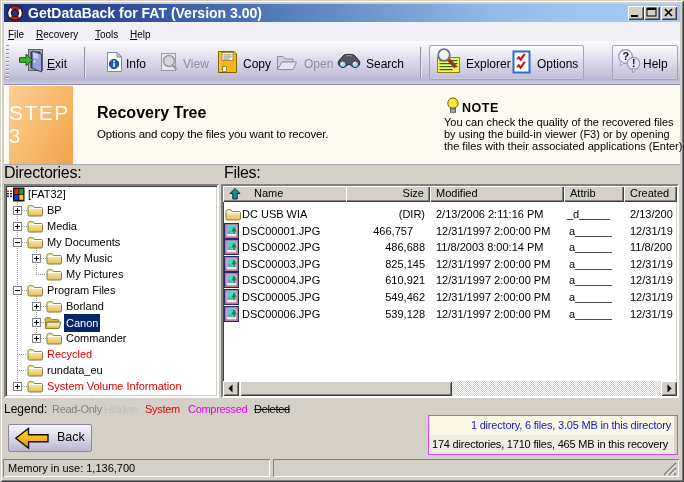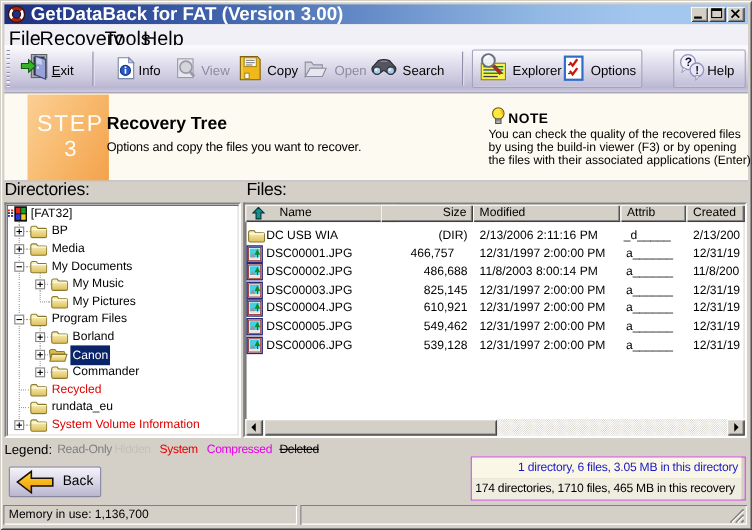--- a/index.html
+++ b/index.html
@@ -2,34 +2,34 @@
 <html><head>
 <meta charset="utf-8">
 <style>
   html,body{margin:0;padding:0}
   body{width:684px;height:482px;overflow:hidden;font-family:"Liberation Sans",sans-serif;font-size:11px;color:#000}
   .win{position:absolute;left:0;top:0;width:684px;height:482px;background:#d4d0c8;
     box-shadow:inset 1px 1px 0 #d4d0c8, inset -1px -1px 0 #404040, inset 2px 2px 0 #fff, inset -2px -2px 0 #808080, inset 3px 3px 0 #d4d0c8, inset -3px -3px 0 #d4d0c8;}
   .abs{position:absolute}
   .titlebar{position:absolute;left:4px;top:4px;width:676px;height:18px;
     background:linear-gradient(90deg,#1c2f80 0%,#2c4898 15%,#4a70b4 35%,#7298d0 55%,#92b8e4 72%,#a2c6ee 85%,#a6c8f0 100%);}
-  .title-txt{position:absolute;left:24px;top:0;line-height:18px;font-size:17px;font-weight:bold;color:#fff;letter-spacing:0px}
+  .title-txt{position:absolute;left:24px;top:0;line-height:18px;font-size:14px;font-weight:bold;color:#fff;letter-spacing:0px}
   .capbtn{position:absolute;top:6px;width:16px;height:14px;background:#d4d0c8;
     box-shadow:inset 1px 1px 0 #fff, inset -1px -1px 0 #404040, inset 2px 2px 0 #d4d0c8, inset -2px -2px 0 #808080;}
   .menubar{position:absolute;left:4px;top:22px;width:676px;height:19px;background:#f1f0f6;border-bottom:1px solid #d8d6e4}
-  .menubar span{position:absolute;top:4px;line-height:18px;font-size:18px}
+  .menubar span{position:absolute;top:4px;line-height:18px;font-size:10px}
   .toolbar{position:absolute;left:4px;top:41px;width:676px;height:44px;
     background:linear-gradient(180deg,#fdfdfe 0%,#e9e7f2 28%,#cac7de 72%,#b9b6d2 90%,#c6c3d9 96%,#d2d0e2 100%);
     border-bottom:1px solid #8e8ca6;box-sizing:border-box}
   .tsep{position:absolute;top:47px;width:1px;height:31px;background:#8f8da8;box-shadow:1px 0 0 #e8e7f1}
   .tpanel{position:absolute;top:45px;height:35px;background:linear-gradient(180deg,#fbfbfd 0%,#e4e2ef 40%,#c2bfd8 95%,#cfcde0 100%);border:1px solid #a5a2bd;border-radius:2px;box-sizing:border-box}
   .titem{position:absolute;font-size:12px;line-height:14px;top:57px}
   .titem.dis{color:#8d8c9e}
   .banner{position:absolute;left:4px;top:85px;width:676px;height:80px;background:#fcfaf1;border-bottom:1px solid #a9a7b4;box-sizing:border-box}
-  .step{position:absolute;left:21px;top:1px;width:74px;height:78px;background:linear-gradient(120deg,#fbcf96 0%,#f8bc71 45%,#f3a24b 100%);color:#fffdf6;text-align:center}
+  .step{position:absolute;left:5px;top:1px;width:64px;height:78px;background:linear-gradient(120deg,#fbcf96 0%,#f8bc71 45%,#f3a24b 100%);color:#fffdf6;}
   .step .s1{position:absolute;left:0;width:78px;top:15px;font-size:21px;letter-spacing:1.5px}
   .step .s2{position:absolute;left:0;width:78px;top:39px;font-size:20px}
   .h1{position:absolute;left:93px;top:19px;font-size:16px;font-weight:bold}
   .h2{position:absolute;left:93px;top:43px;font-size:11.5px;letter-spacing:-0.15px}
   .noteh{position:absolute;left:458px;top:16px;font-size:12.5px;font-weight:bold;letter-spacing:0.5px}
   .notet{position:absolute;left:440px;top:31px;font-size:11px;line-height:12px;white-space:nowrap}
   .plabel{position:absolute;top:164px;font-size:16px;letter-spacing:-0.3px}
   .pane{position:absolute;top:184px;height:214px;background:#fff;border:2px solid;border-color:#808080 #fff #fff #808080;box-sizing:border-box;box-shadow:inset 1px 1px 0 #404040, inset -1px -1px 0 #d4d0c8}
   .trow{position:absolute;height:16px;font-size:11px;line-height:16px;white-space:nowrap}
   .vdot,.hdot{position:absolute}

